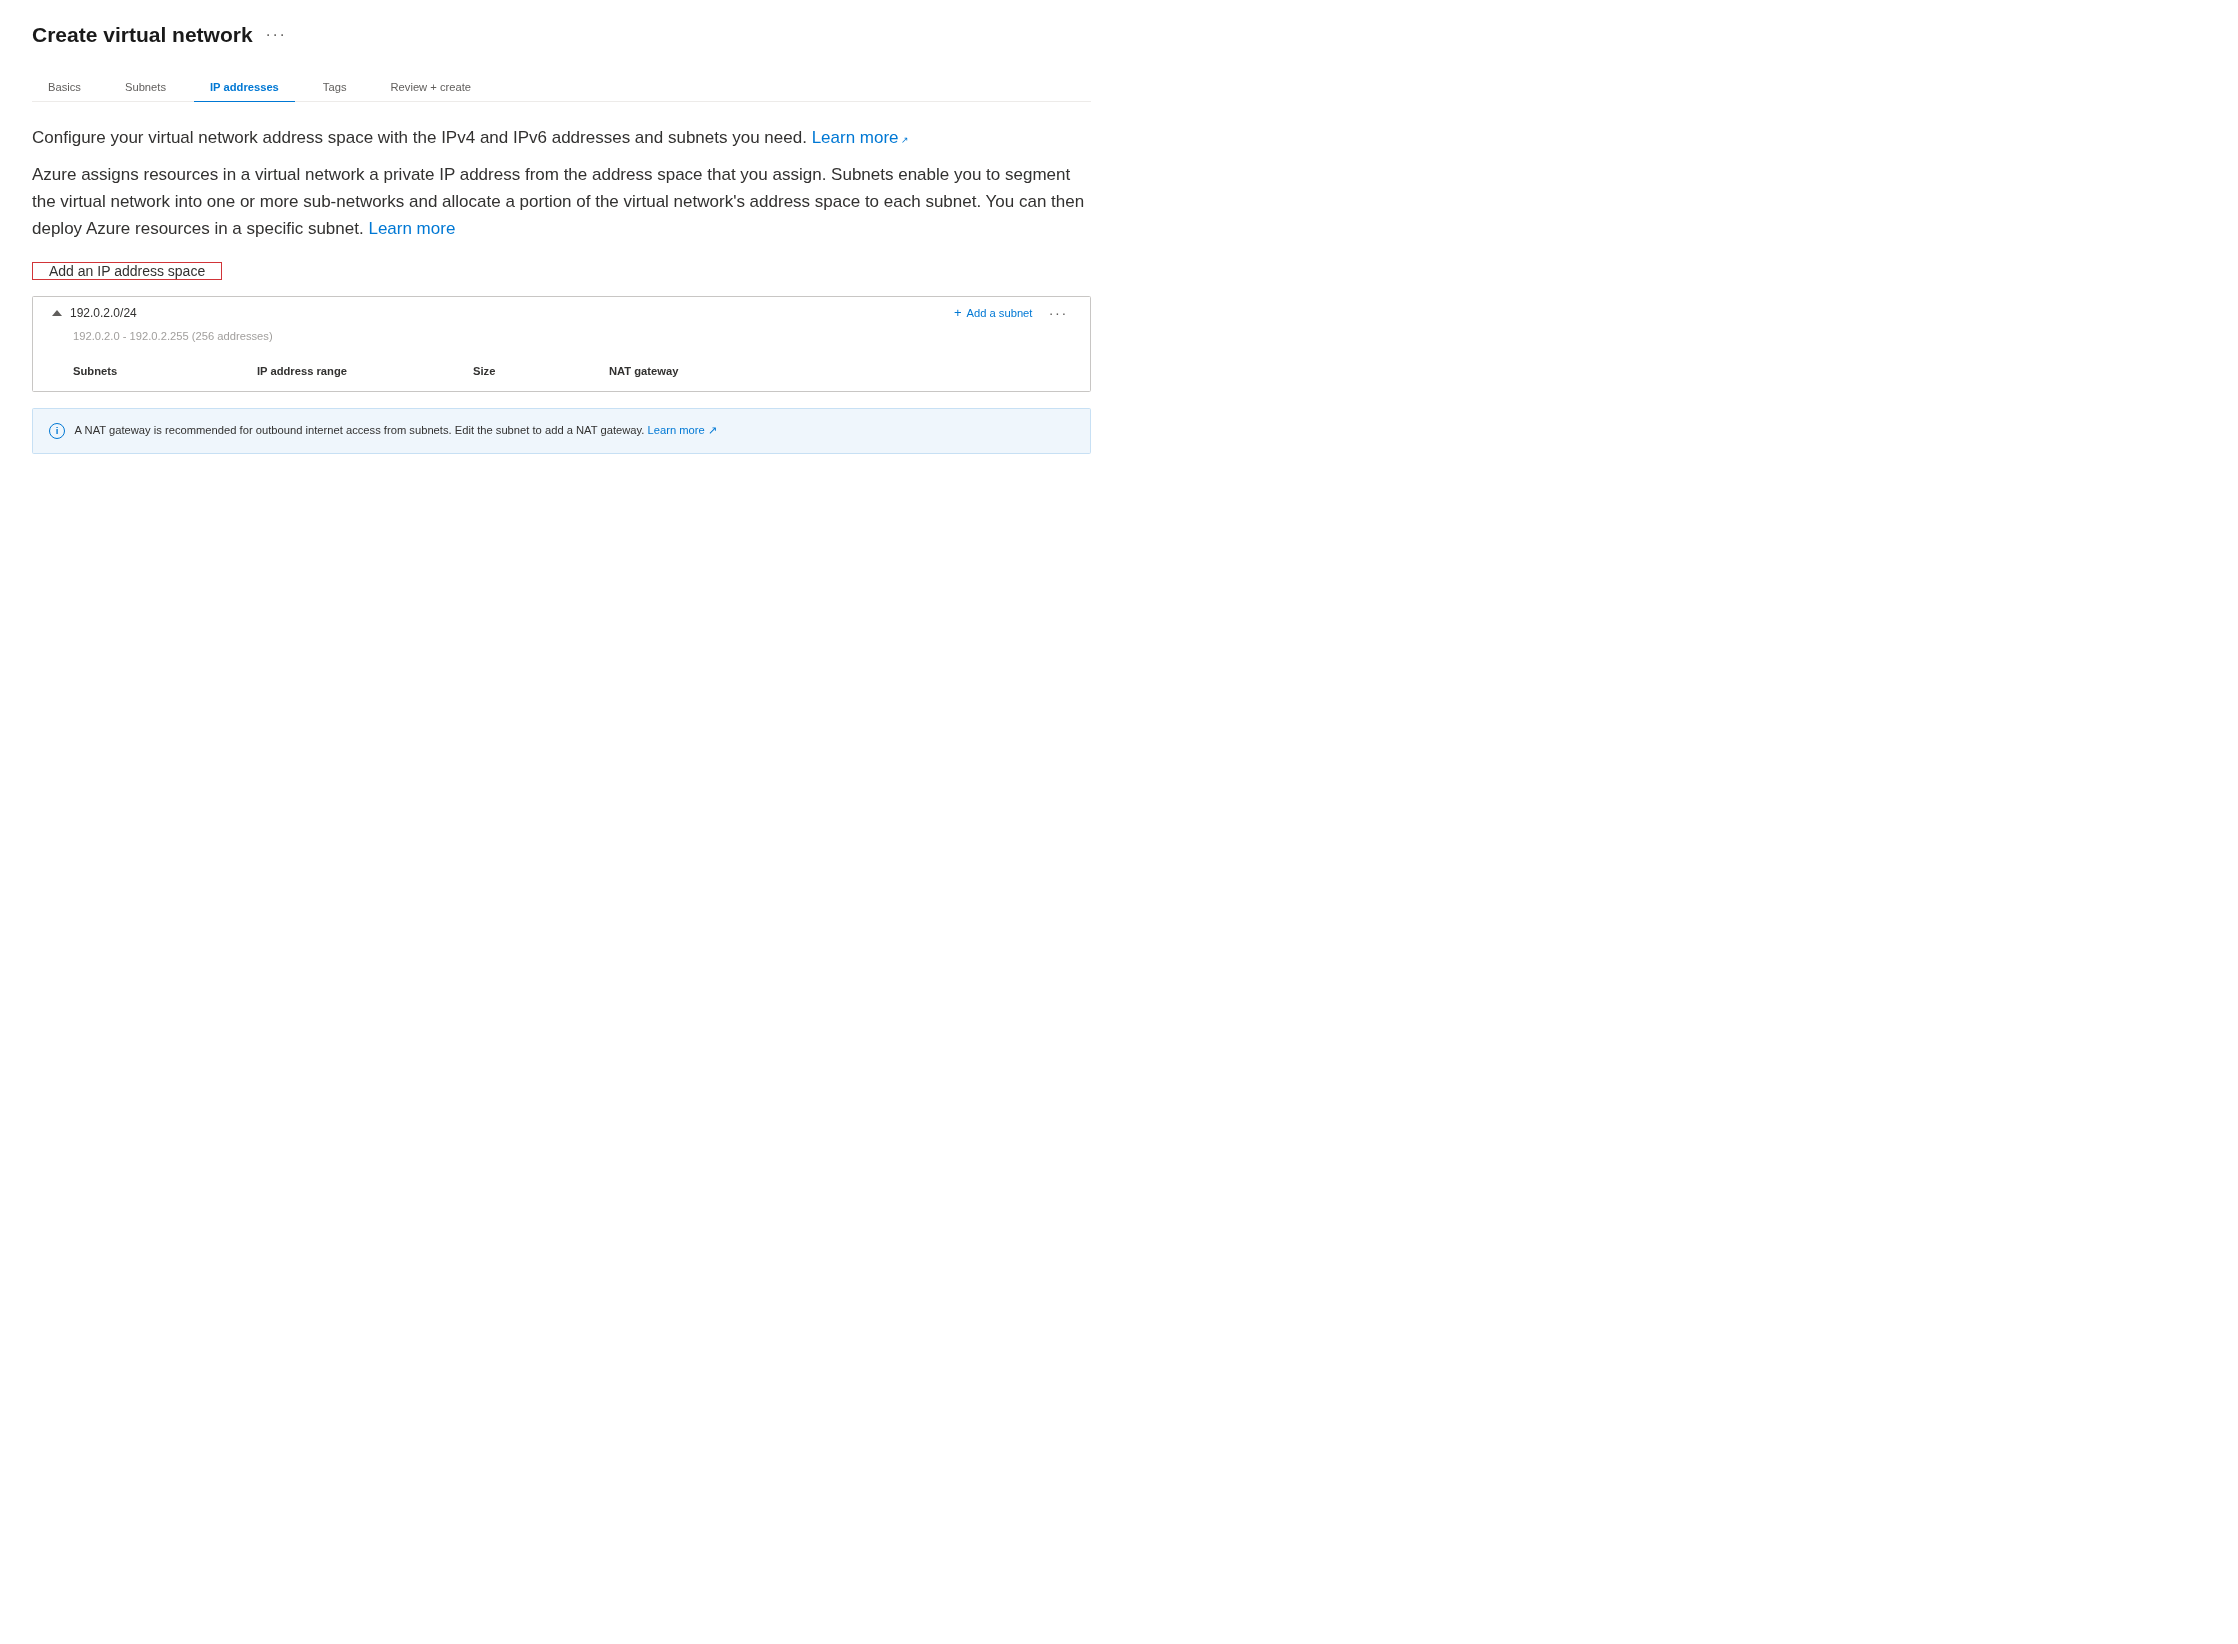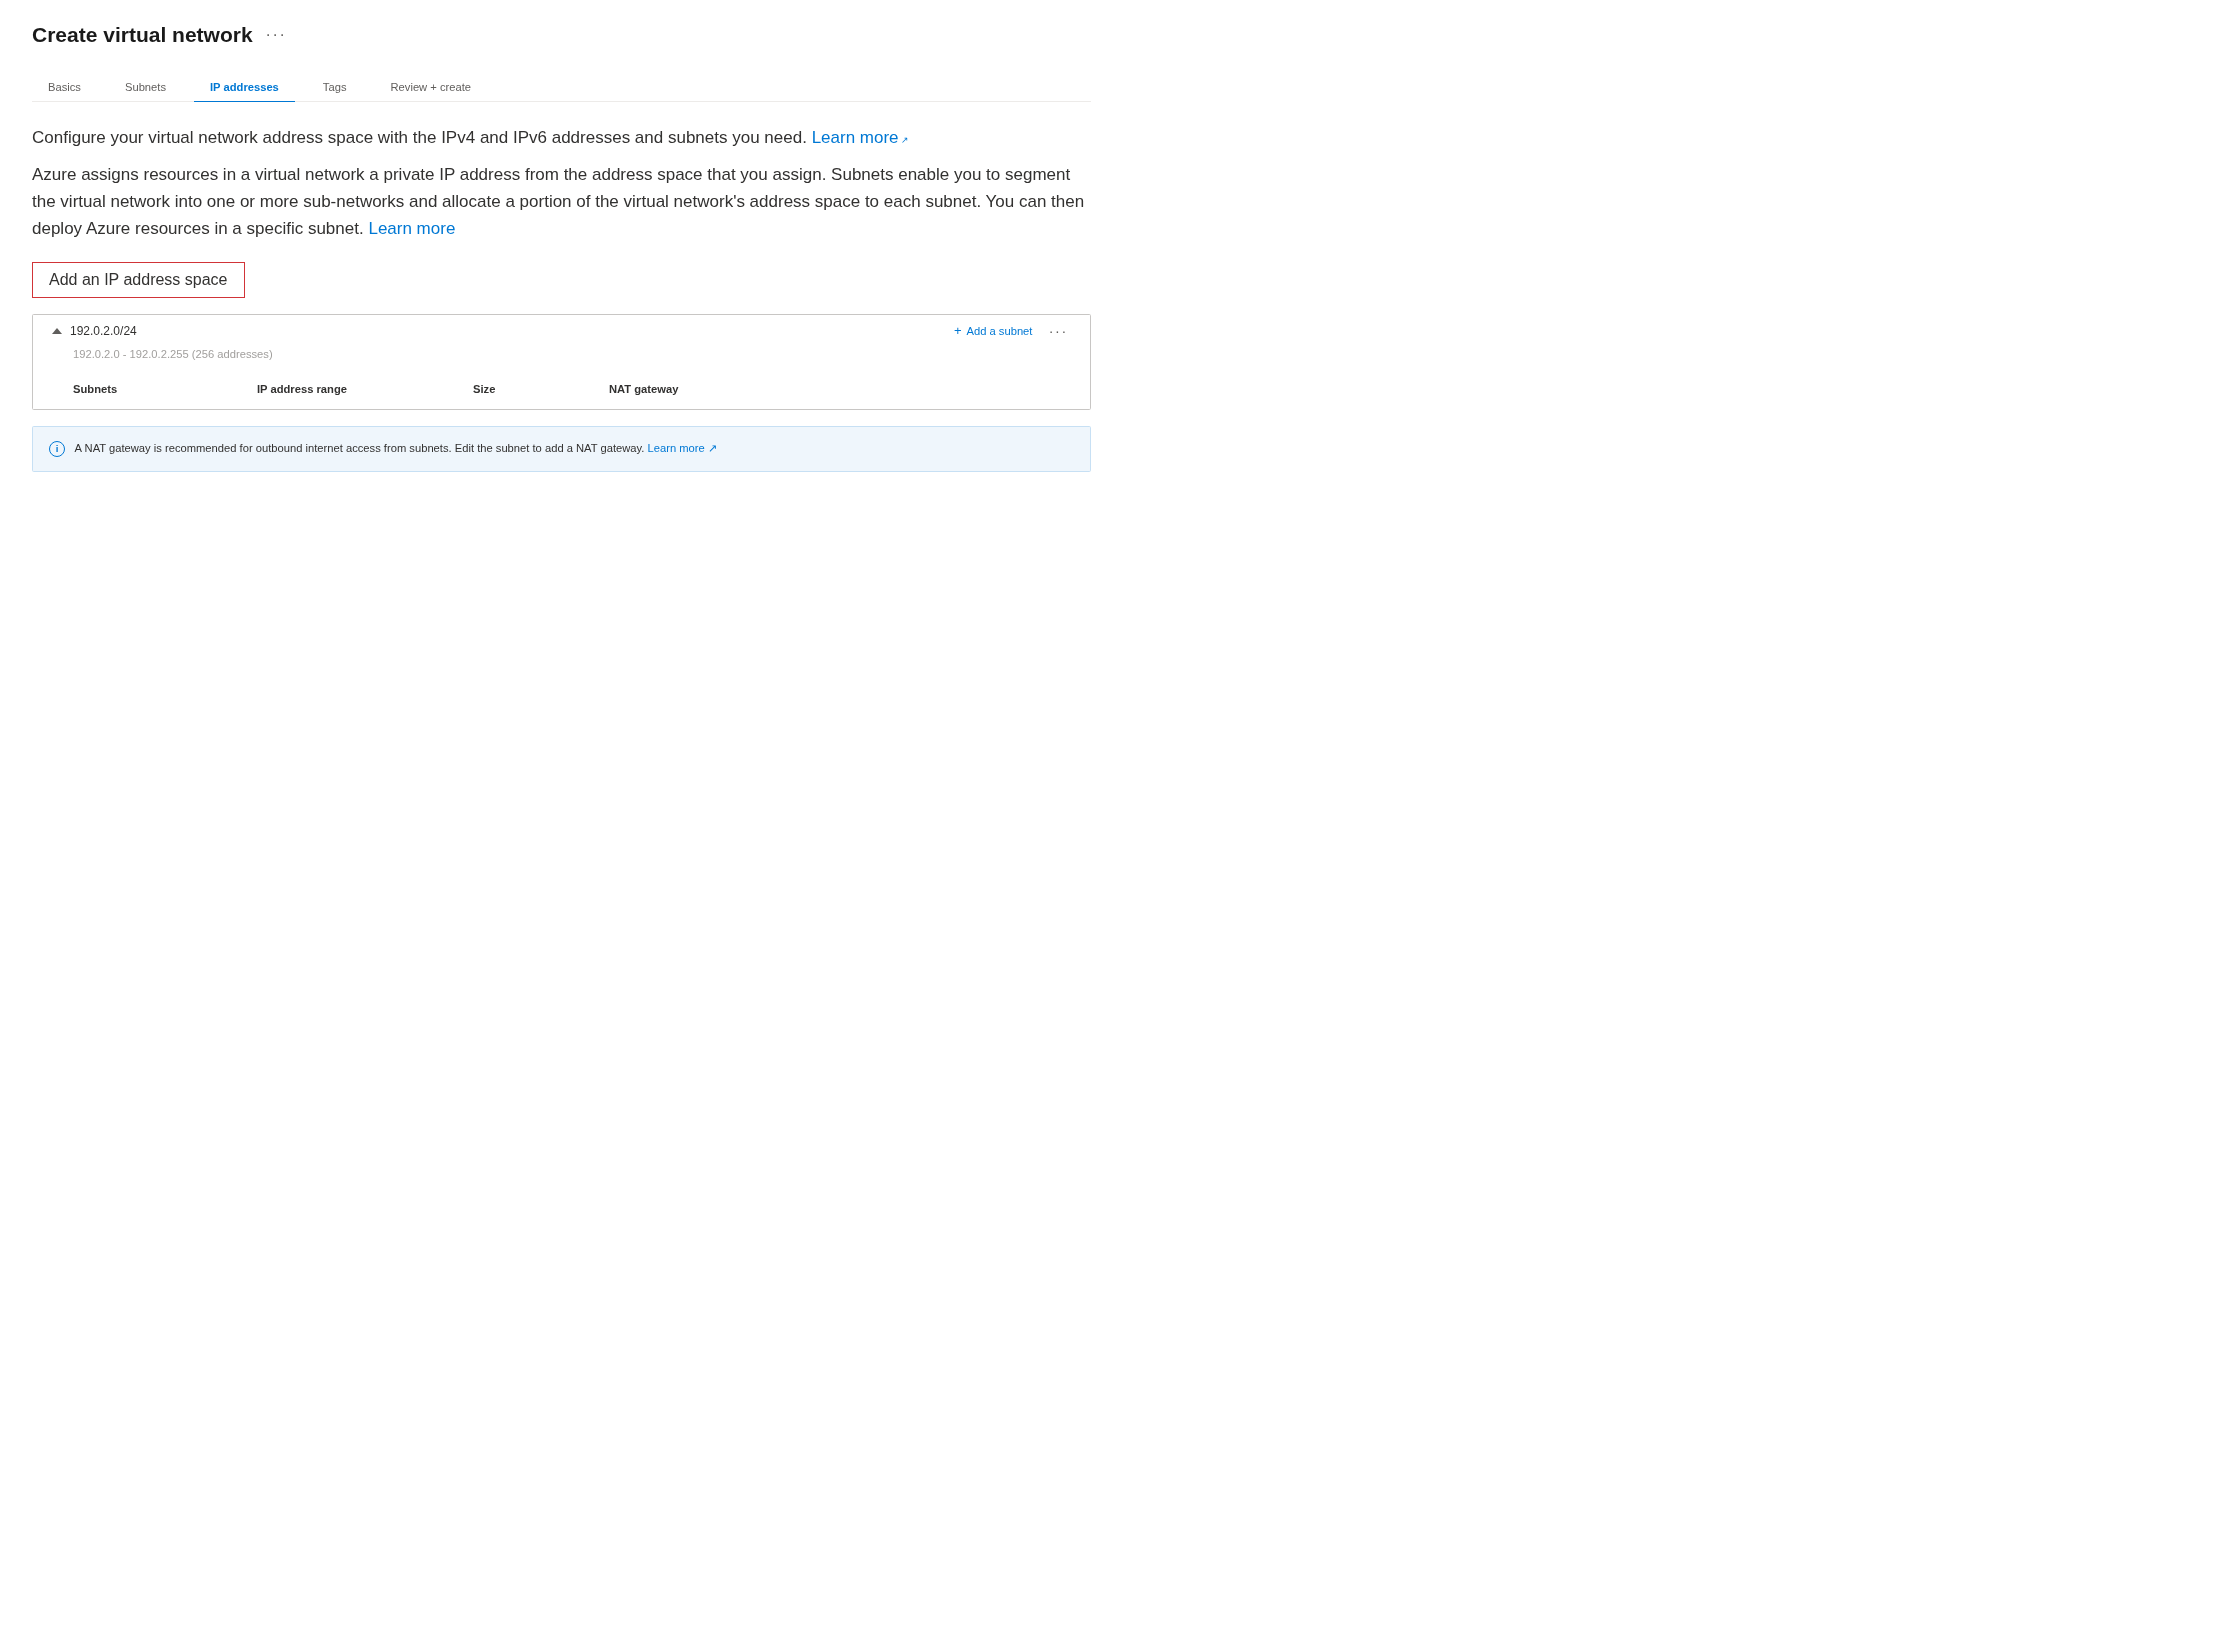--- a/index.html
+++ b/index.html
@@ -80,22 +80,22 @@
     .link-external::after {
       content: ' ↗';
       font-size: 8.8px;
     }
 
     .add-ip-button {
       display: inline-block;
       border: 1.6px solid #d13438;
       background: #ffffff;
       color: #323130;
-      padding: 8px 16px;
-      font-size: 16px;
+      padding: 0 16px;
+      font-size: 14px;
       cursor: pointer;
       margin-bottom: 16px;
     }
 
     .address-space-card {
       border: 0.8px solid #c8c6c4;
       border-radius: 1.6px;
       padding: 8px 19px;
       margin-bottom: 16px;
     }

